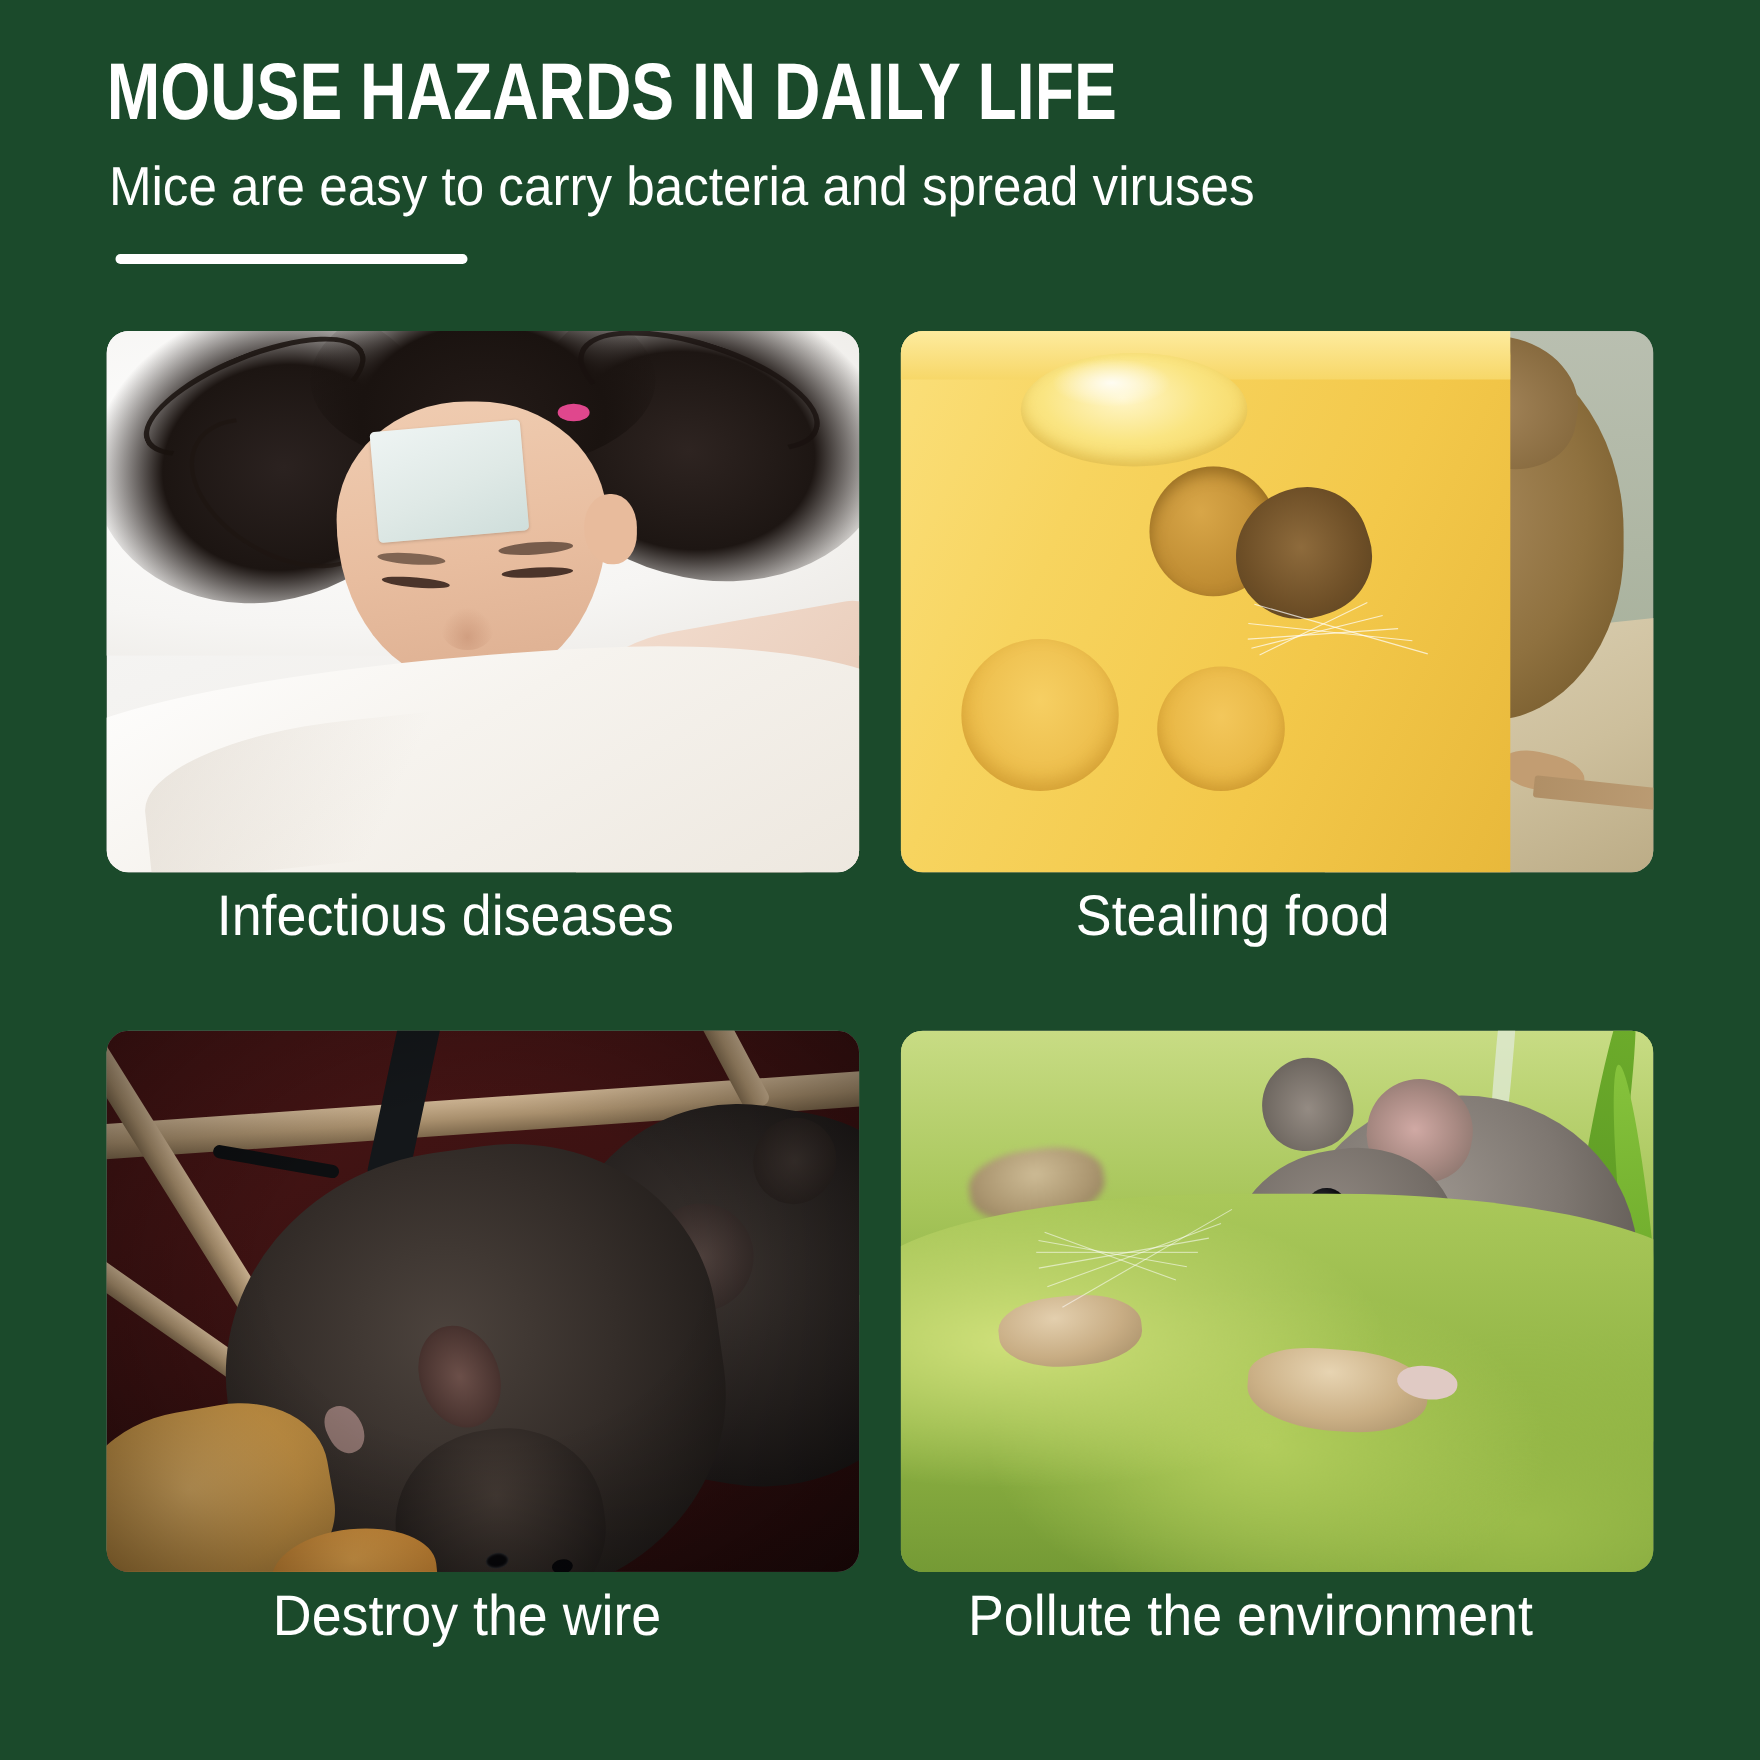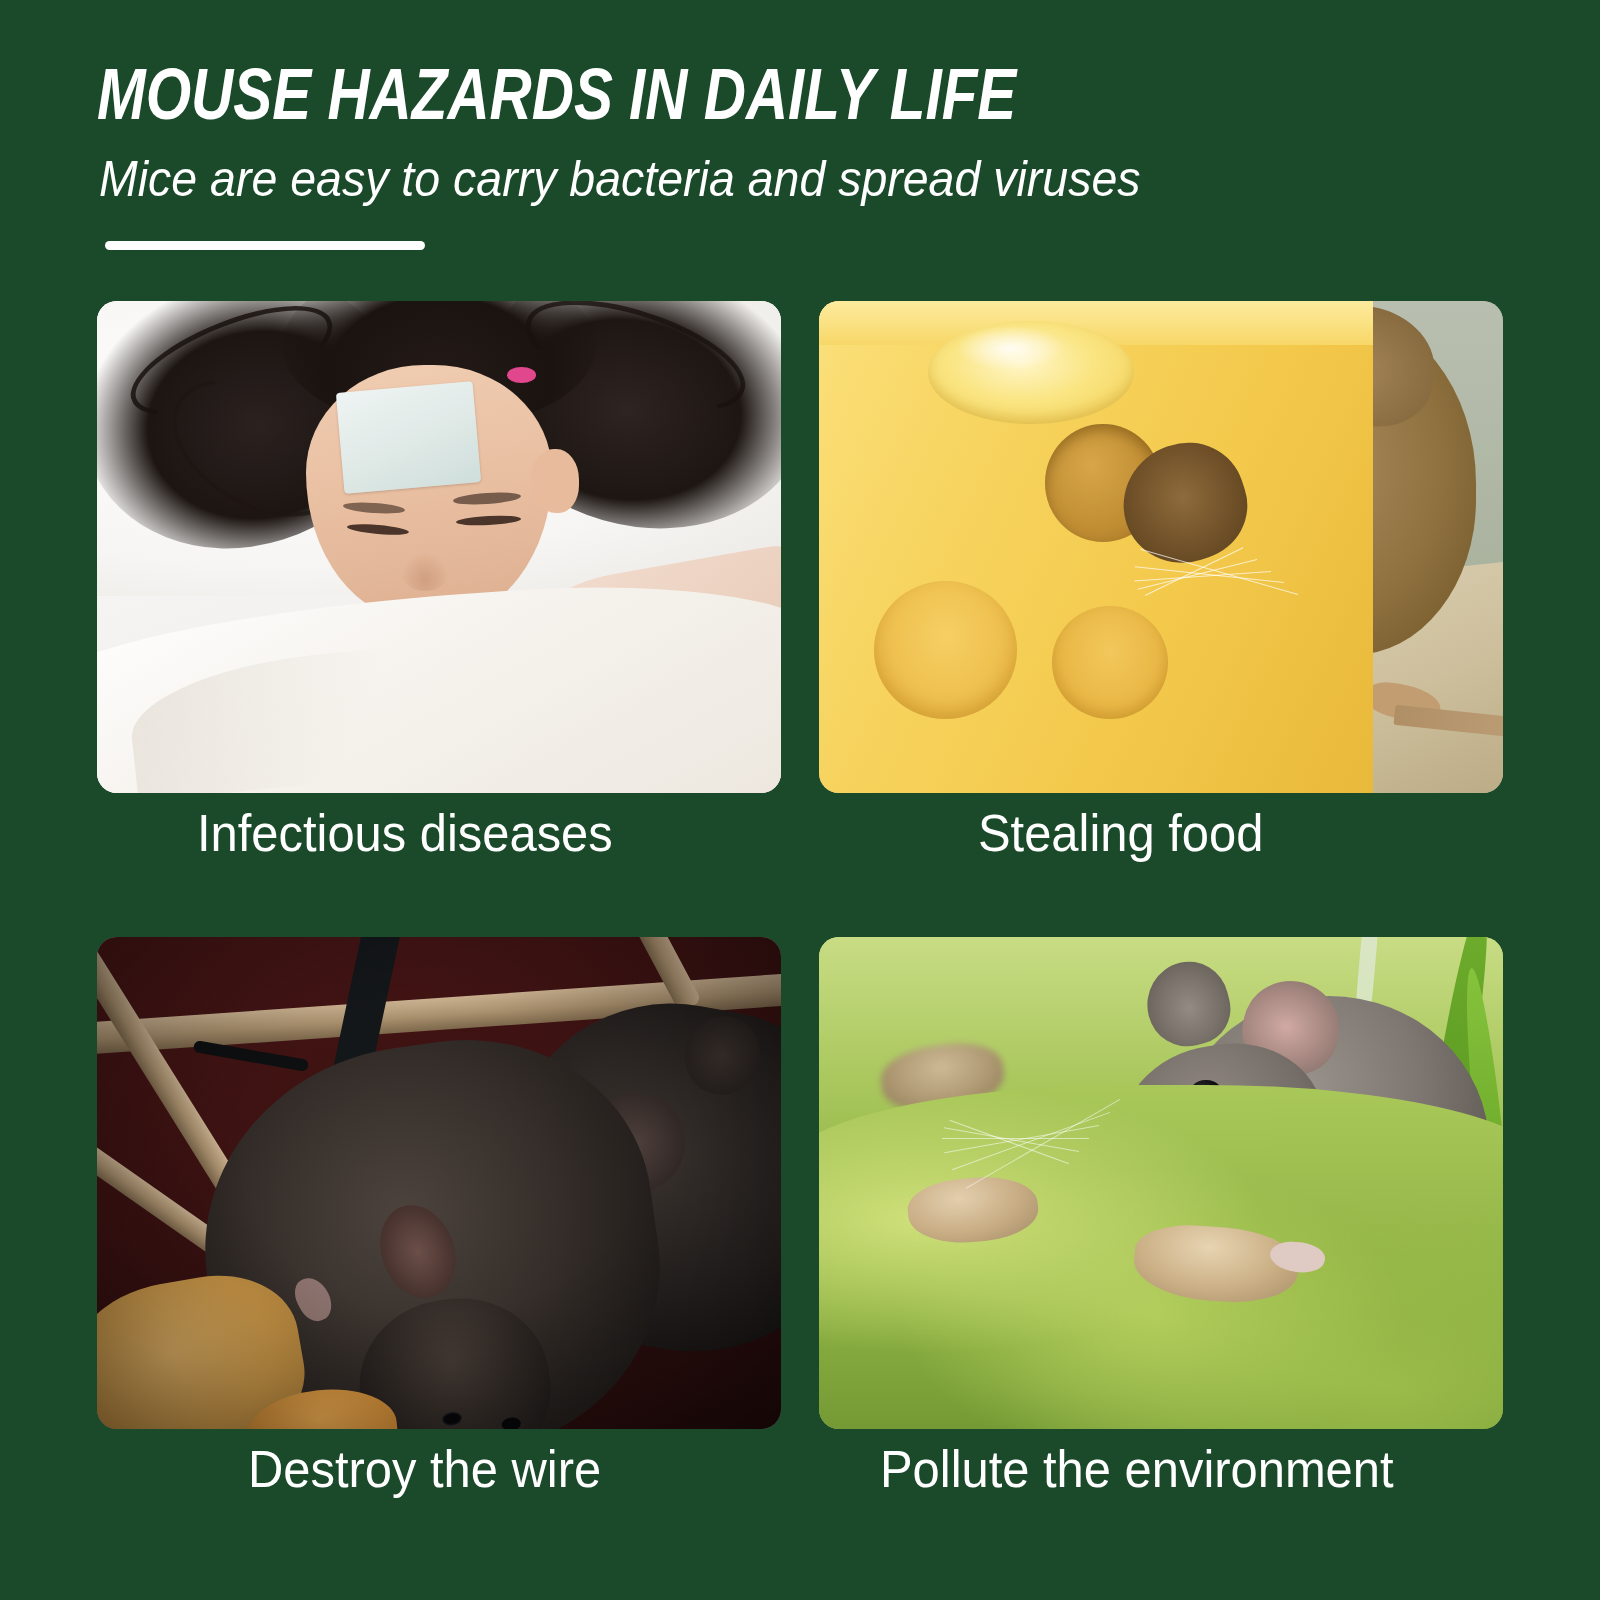--- a/index.html
+++ b/index.html
@@ -5,21 +5,21 @@
   html,body{margin:0;padding:0;}
   body{
     width:1600px;height:1600px;
     background:#1b4a2b;
     font-family:"Liberation Sans", sans-serif;
     overflow:hidden;
     position:relative;
   }
 
   
-  #header{position:absolute;left:97px;top:56px;width:1420px;font-style:italic;}
+  #header{position:absolute;left:97px;top:46px;width:1420px;}
   #title{
     color:#ffffff;
     font-family:"Liberation Sans", sans-serif;
     font-weight:700;
     font-size:73px;
     line-height:76px;
     letter-spacing:0px;
     transform:scaleX(.80);
     transform-origin:left center;
     white-space:nowrap;

